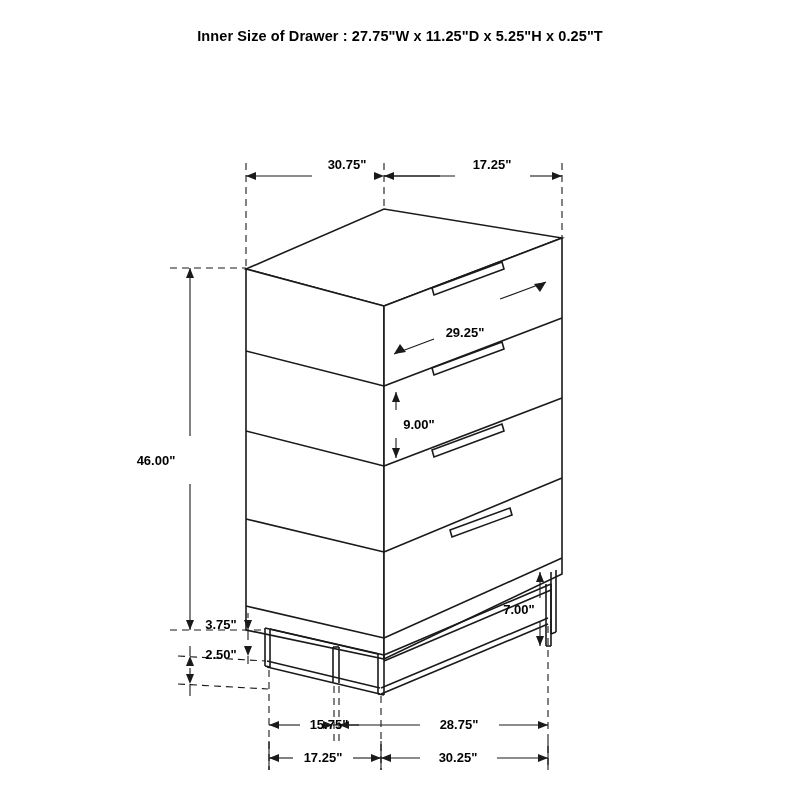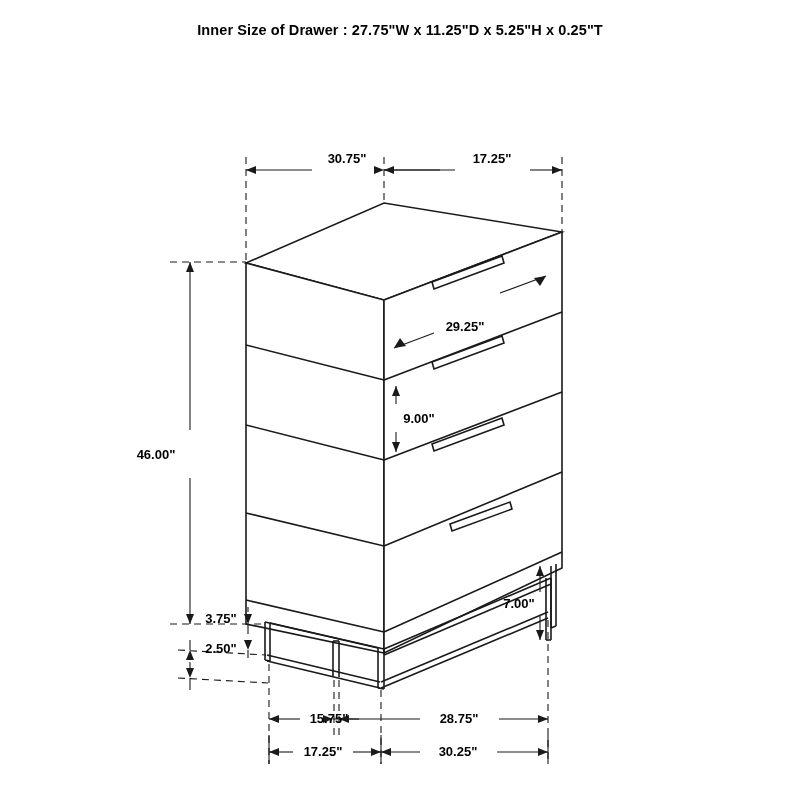--- a/index.html
+++ b/index.html
@@ -11,20 +11,21 @@
     width: 800px;
     height: 800px;
     font-family: "Liberation Sans", sans-serif;
     color: #000000;
     overflow: hidden;
   }
   #root {
     position: relative;
     width: 800px;
     height: 629px;
+    margin-top: 6px;
   }
   .title {
     position: absolute;
     top: 22px;
     left: 0;
     width: 800px;
     text-align: center;
     font-size: 14.5px;
     font-weight: bold;
     letter-spacing: 0.1px;

